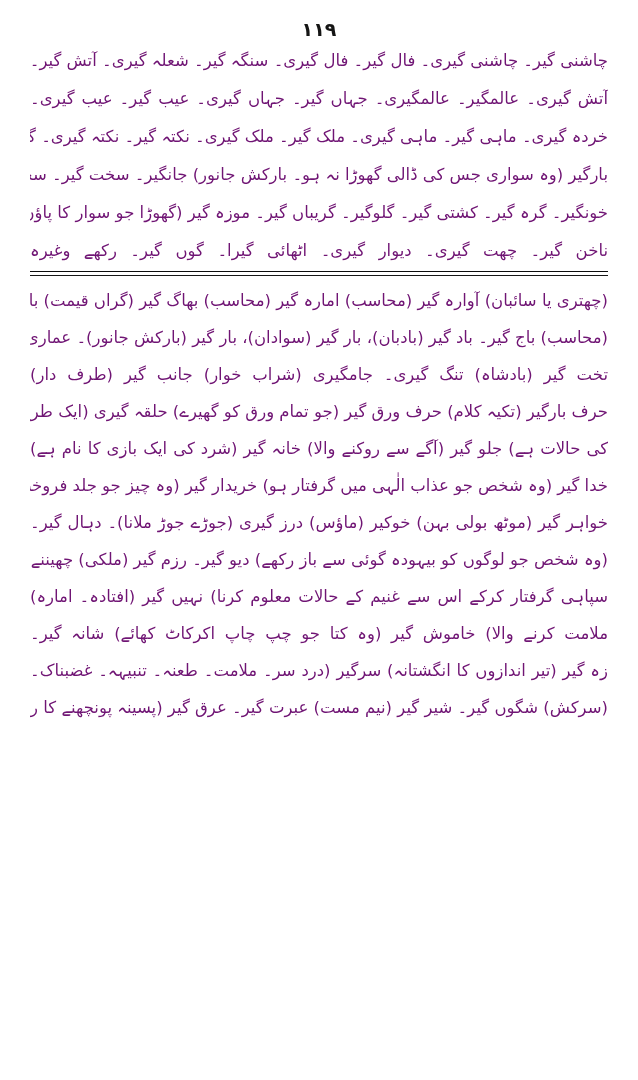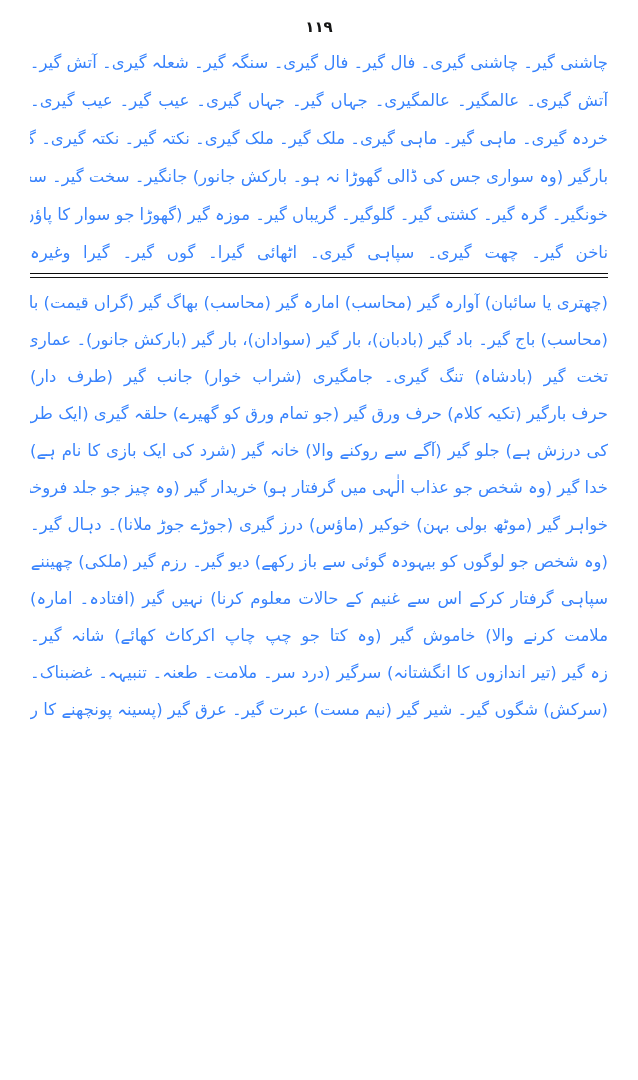--- a/index.html
+++ b/index.html
@@ -17,43 +17,43 @@
     position: relative;
     width: 638px;
     height: 1080px;
     background: #fdfdfb;
     box-sizing: border-box;
     padding: 18px 30px 20px 30px;
   }
   .page-number {
     text-align: center;
     font-family: "DejaVu Sans", sans-serif;
-    font-size: 15px;
+    font-size: 19px;
     color: #1a1a1a;
     letter-spacing: 1px;
-    margin-bottom: 8px;
+    margin-bottom: 2px;
     font-weight: 600;
   }
   .body-text {
     direction: rtl;
     text-align: justify;
     unicode-bidi: embed;
     font-family: "DejaVu Sans", sans-serif;
     color: #101010;
   }
   .block {
     margin-bottom: 2px;
   }
   .line {
     direction: rtl;
     text-align: justify;
     text-align-last: justify;
     font-size: 16.5px;
     line-height: 38px;
-    color: #3b82f6;
+    color: #701a75;
     white-space: nowrap;
     overflow: hidden;
   }
   .underline-seg {
     border-bottom: 1px solid #111;
     padding-bottom: 1px;
   }
   .rule {
     border: 0;
     border-top: 1.4px solid #1b1b1b;
@@ -75,31 +75,31 @@
   <div class="page-number">۱۱۹</div>
 
   <div class="body-text">
 
     <div class="block">
       <div class="line">چاشنی گیر۔ چاشنی گیری۔ فال گیر۔ فال گیری۔ سنگہ گیر۔ شعلہ گیری۔ آتش گیر۔</div>
       <div class="line">آتش گیری۔ عالمگیر۔ عالمگیری۔ جہاں گیر۔ جہاں گیری۔ عیب گیر۔ عیب گیری۔</div>
       <div class="line">خردہ گیری۔ ماہی گیر۔ ماہی گیری۔ ملک گیر۔ ملک گیری۔ نکتہ گیر۔ نکتہ گیری۔ گلوگیر۔</div>
       <div class="line">بارگیر (وہ سواری جس کی ڈالی گھوڑا نہ ہو۔ بارکش جانور) جانگیر۔ سخت گیر۔ سخت گیری۔</div>
       <div class="line">خونگیر۔ گرہ گیر۔ کشتی گیر۔ گلوگیر۔ گریباں گیر۔ موزہ گیر (گھوڑا جو سوار کا پاؤں کاٹے)</div>
-      <div class="line underline-seg">ناخن گیر۔ چھت گیری۔ سپاہی گیری۔ اٹھائی گیرا۔ گوں گیر۔ گیرا وغیرہ</div>
+      <div class="line underline-seg">ناخن گیر۔ چھت گیری۔ دیوار گیری۔ اٹھائی گیرا۔ گوں گیر۔ رکھے وغیرہ</div>
     </div>
 
     <hr class="rule">
 
     <div class="block block-lower">
       <div class="line">(چھتری یا سائبان) آوارہ گیر (محاسب) امارہ گیر (محاسب) بھاگ گیر (گراں قیمت) باڑہ گیر</div>
       <div class="line">(محاسب) باج گیر۔ باد گیر (بادبان)، بار گیر (سوادان)، بار گیر (بارکش جانور)۔ عماری۔ بارکش جانور۔ نزلگیر۔ مازگیر</div>
       <div class="line">تخت گیر (بادشاہ) تنگ گیری۔ جامگیری (شراب خوار) جانب گیر (طرف دار)</div>
       <div class="line">حرف بارگیر (تکیہ کلام) حرف ورق گیر (جو تمام ورق کو گھیرے) حلقہ گیری (ایک طرح</div>
-      <div class="line">کی درزش ہے) جلو گیر (آگے سے روکنے والا) خانہ گیر (شرد کی ایک بازی کا نام ہے)</div>
+      <div class="line">کی حالات ہے) جلو گیر (آگے سے روکنے والا) خانہ گیر (شرد کی ایک بازی کا نام ہے)</div>
       <div class="line">خدا گیر (وہ شخص جو عذاب الٰہی میں گرفتار ہو) خریدار گیر (وہ چیز جو جلد فروخت ہو)</div>
       <div class="line">خواہر گیر (موٹھ بولی بہن) خوکیر (ماؤس) درز گیری (جوڑے جوڑ ملانا)۔ دہال گیر۔</div>
       <div class="line">(وہ شخص جو لوگوں کو بیہودہ گوئی سے باز رکھے) دیو گیر۔ رزم گیر (ملکی) چھیننے کے</div>
       <div class="line">سپاہی گرفتار کرکے اس سے غنیم کے حالات معلوم کرنا) نہیں گیر (افتادہ۔ امارہ)</div>
       <div class="line">ملامت کرنے والا) خاموش گیر (وہ کتا جو چپ چاپ اکرکاٹ کھائے) شانہ گیر۔</div>
       <div class="line">زہ گیر (تیر اندازوں کا انگشتانہ) سرگیر (درد سر۔ ملامت۔ طعنہ۔ تنبیہہ۔ غضبناک۔</div>
       <div class="line">(سرکش) شگوں گیر۔ شیر گیر (نیم مست) عبرت گیر۔ عرق گیر (پسینہ پونچھنے کا رومال۔</div>
     </div>
 
   </div>

